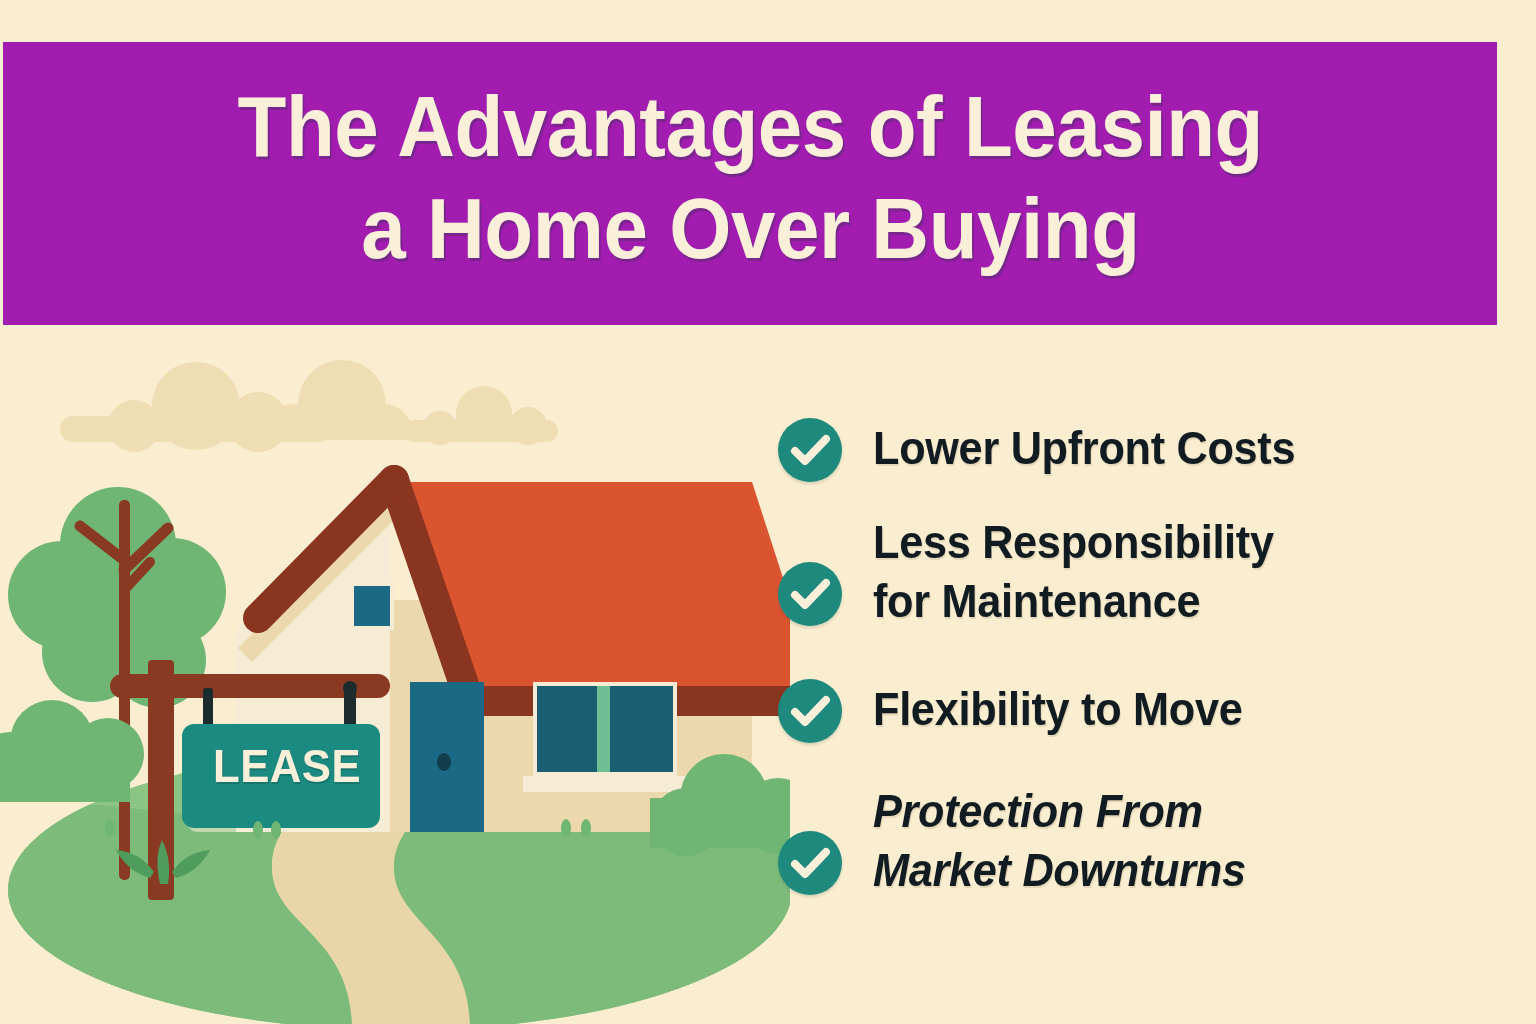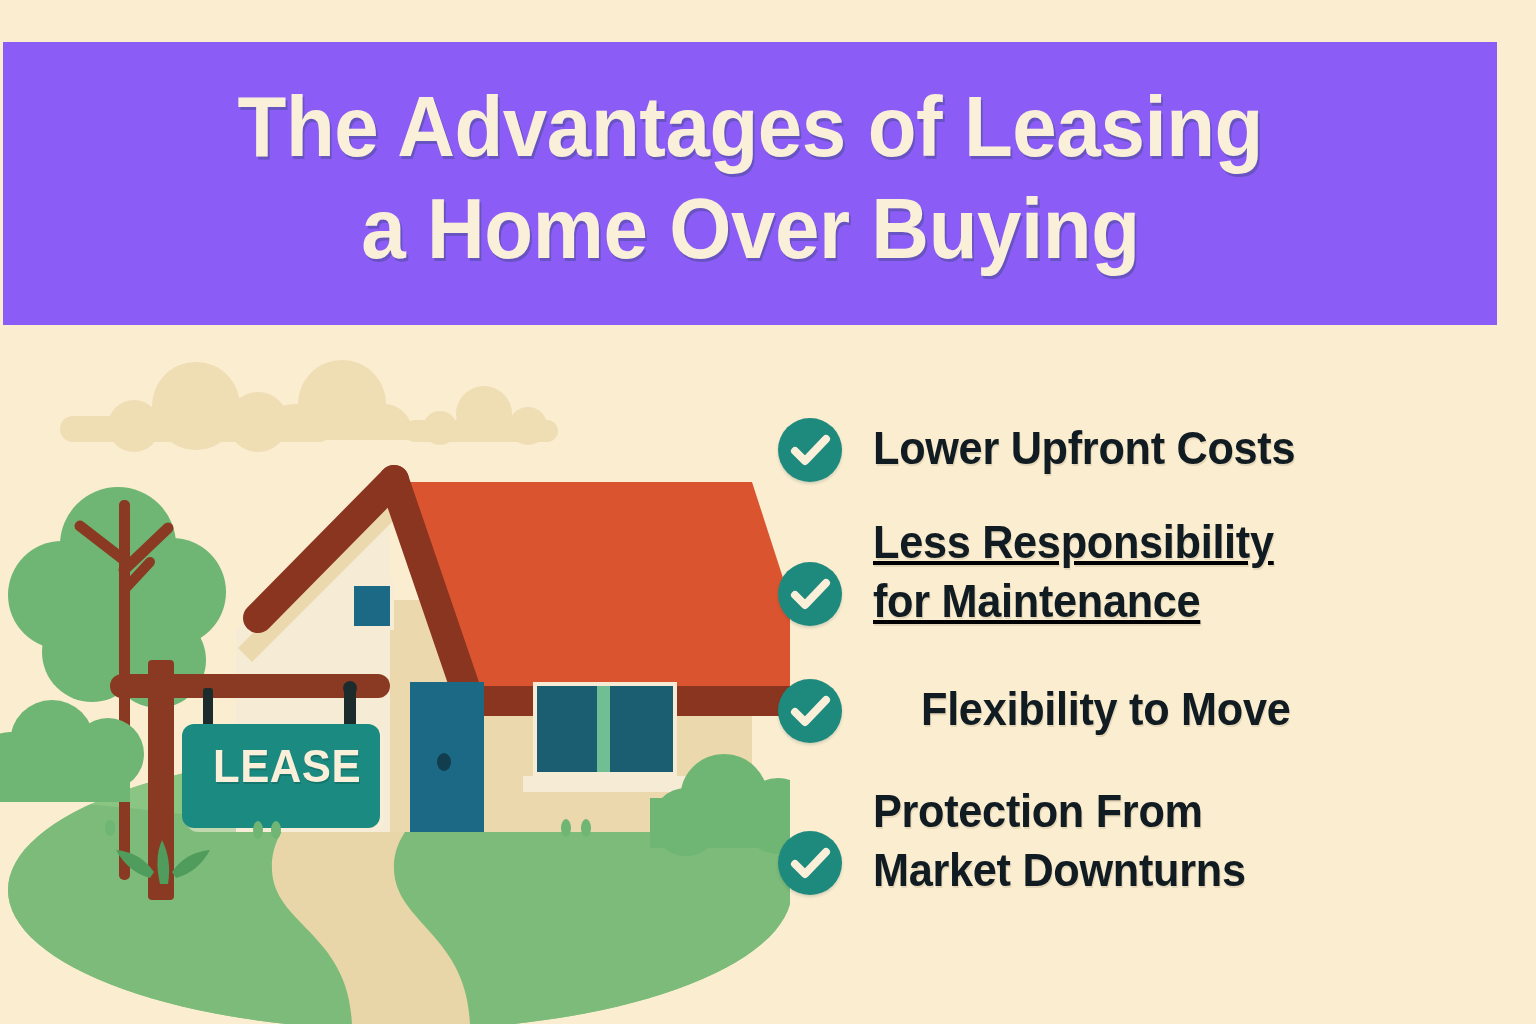--- a/index.html
+++ b/index.html
@@ -23,21 +23,21 @@
     overflow: hidden;
   }
 
   
   .title-banner {
     position: absolute;
     left: 3px;
     top: 42px;
     width: 1494px;
     height: 283px;
-    background: #8b5cf6;
+    background: #a21caf;
     display: flex;
     flex-direction: column;
     align-items: center;
     justify-content: center;
     box-sizing: border-box;
     padding: 0 40px 12px 40px;
   }
   .title-line {
     color: #FAEFD8;
     font-family: "Liberation Sans", sans-serif;
@@ -96,23 +96,23 @@
     width: 700px;
     height: 520px;
   }
   .benefit-row {
     position: absolute;
     left: 0;
     display: flex;
     align-items: center;
   }
   .benefit-row[data-row="0"] { top: 20px; }
-  .benefit-row[data-row="1"] { top: 118px; text-decoration: underline; }
-  .benefit-row[data-row="2"] { top: 281px; gap: 48px; }
-  .benefit-row[data-row="3"] { top: 387px; }
+  .benefit-row[data-row="1"] { top: 118px; }
+  .benefit-row[data-row="2"] { top: 281px; }
+  .benefit-row[data-row="3"] { top: 387px; font-style: italic; }
 
   .check-circle {
     position: relative;
     flex: 0 0 auto;
     width: 64px;
     height: 64px;
     border-radius: 50%;
     background: #1E8A7E;
     margin-right: 31px;
     box-shadow: 0 2px 3px rgba(20,80,70,0.18);

